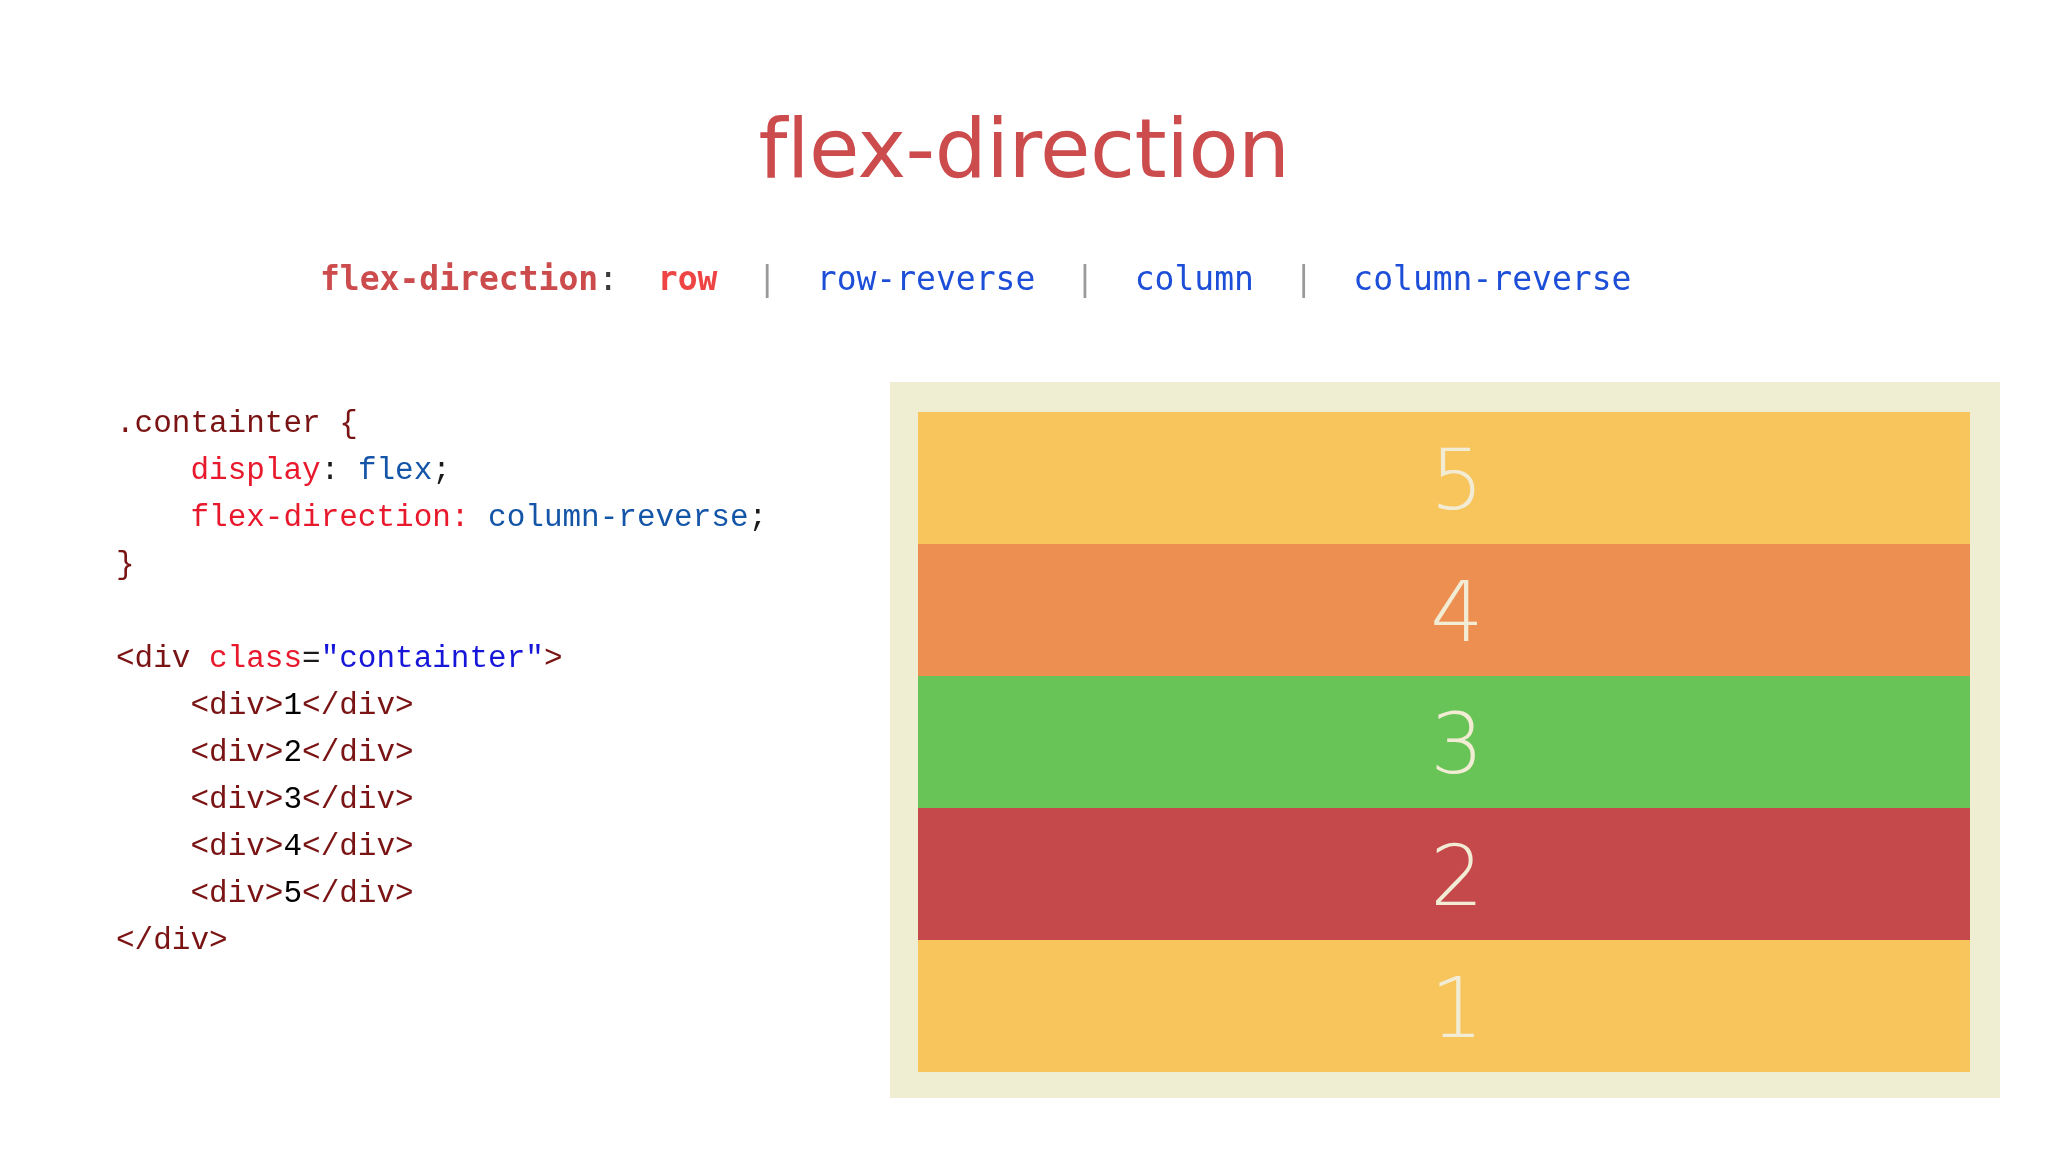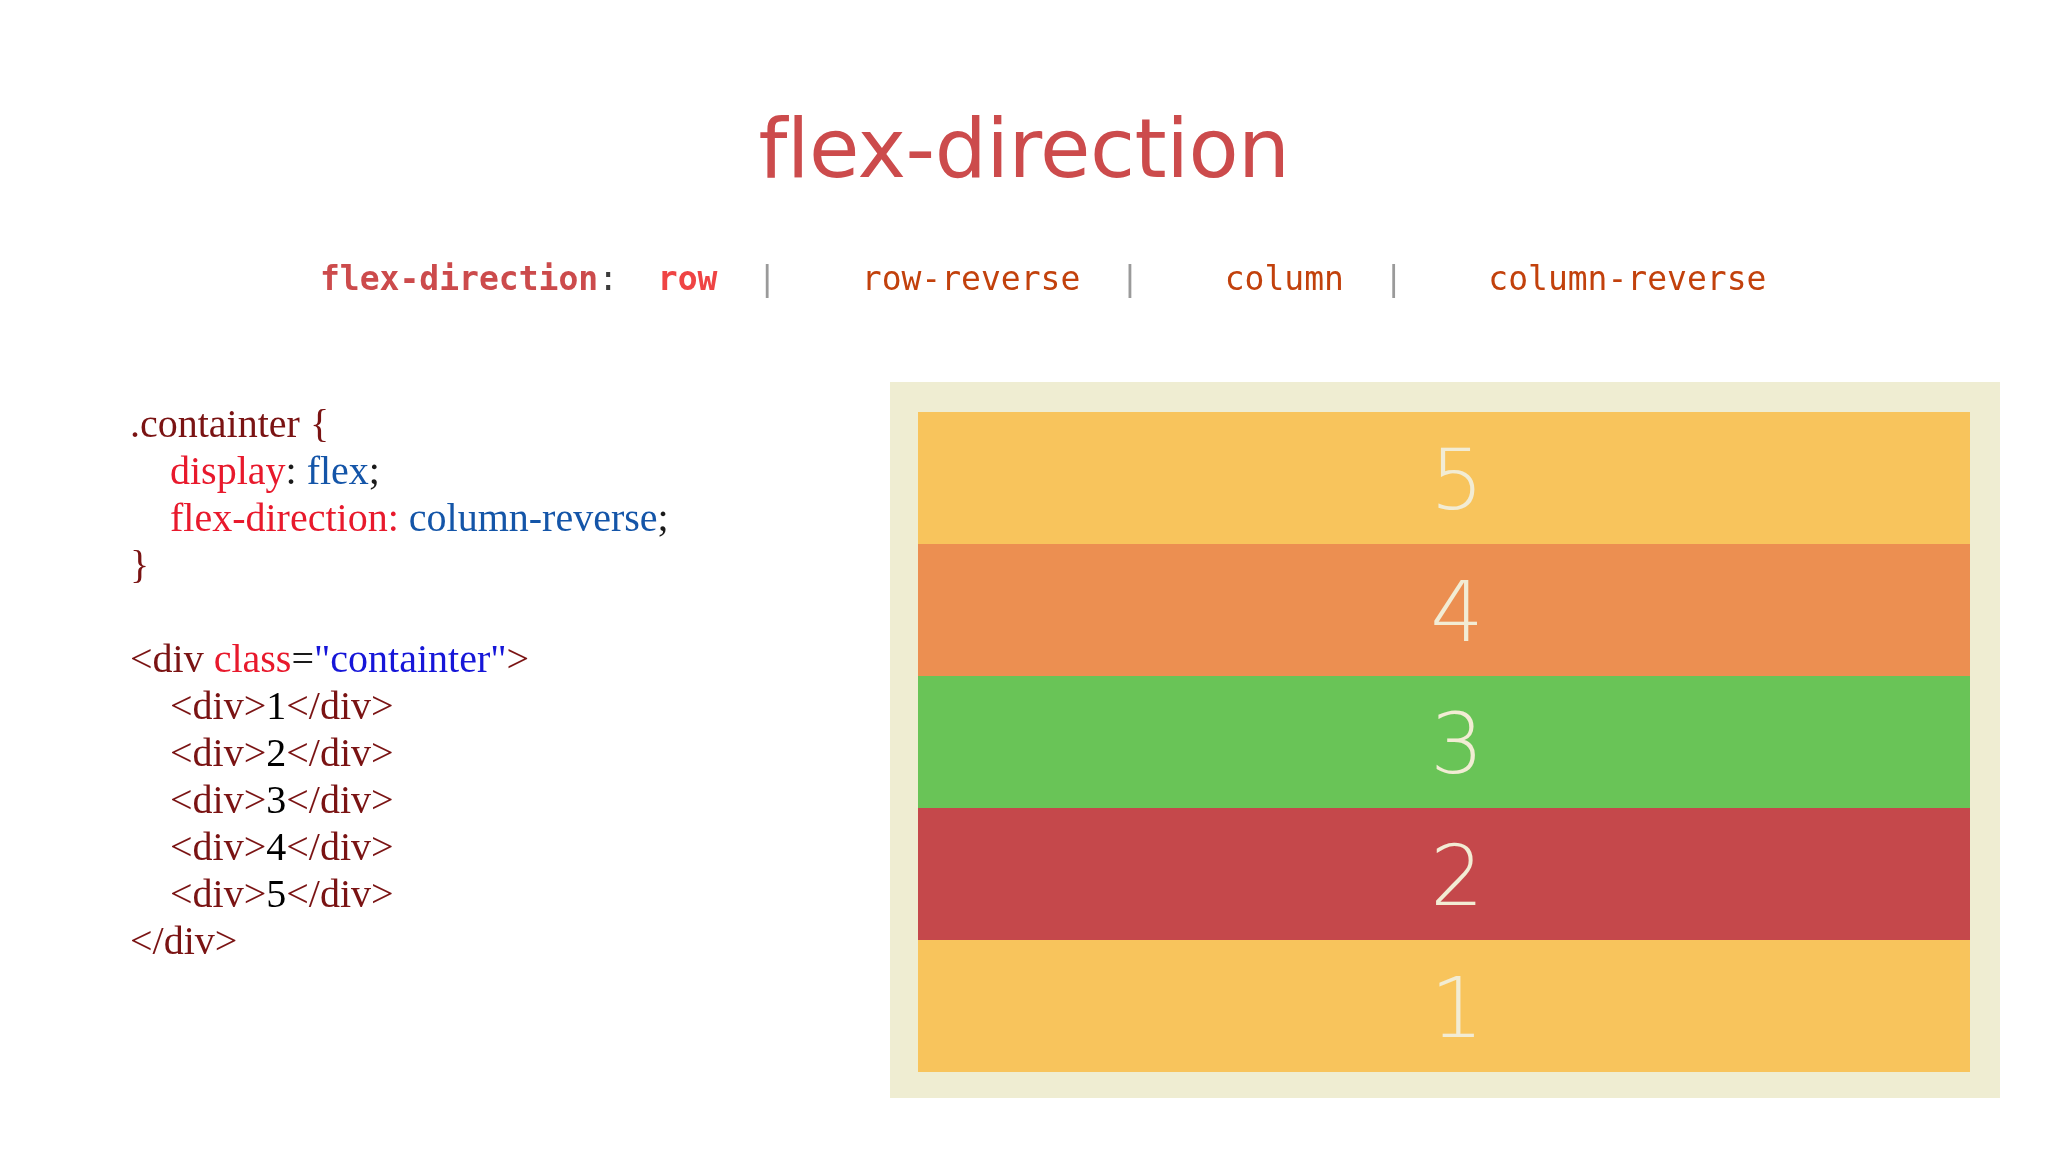--- a/index.html
+++ b/index.html
@@ -46,34 +46,33 @@
     font-weight: bold;
   }
   .syntax-colon {
     color: #3b3b3b;
   }
   .syntax-val-active {
     color: #ef4444;
     font-weight: bold;
   }
   .syntax-val {
-    color: #c2410c;
-    margin-left: 45px;
+    color: #1d4ed8;
   }
   .syntax-pipe {
     color: #9a9a9a;
   }
 
   
   .code-block {
     position: absolute;
-    left: 130px;
+    left: 116px;
     top: 400px;
-    font-family: Liberation Serif, serif;
-    font-size: 40px;
+    font-family: Liberation Mono, monospace;
+    font-size: 31px;
     line-height: 47px;
     white-space: pre;
     color: #111111;
   }
   .code-block .line { white-space: pre; }
   .tok-sel      { color: #7a1313; }
   .tok-punct    { color: #7a1313; }
   .tok-prop     { color: #e8192c; }
   .tok-colon    { color: #1a1a1a; }
   .tok-value    { color: #1455a8; }

